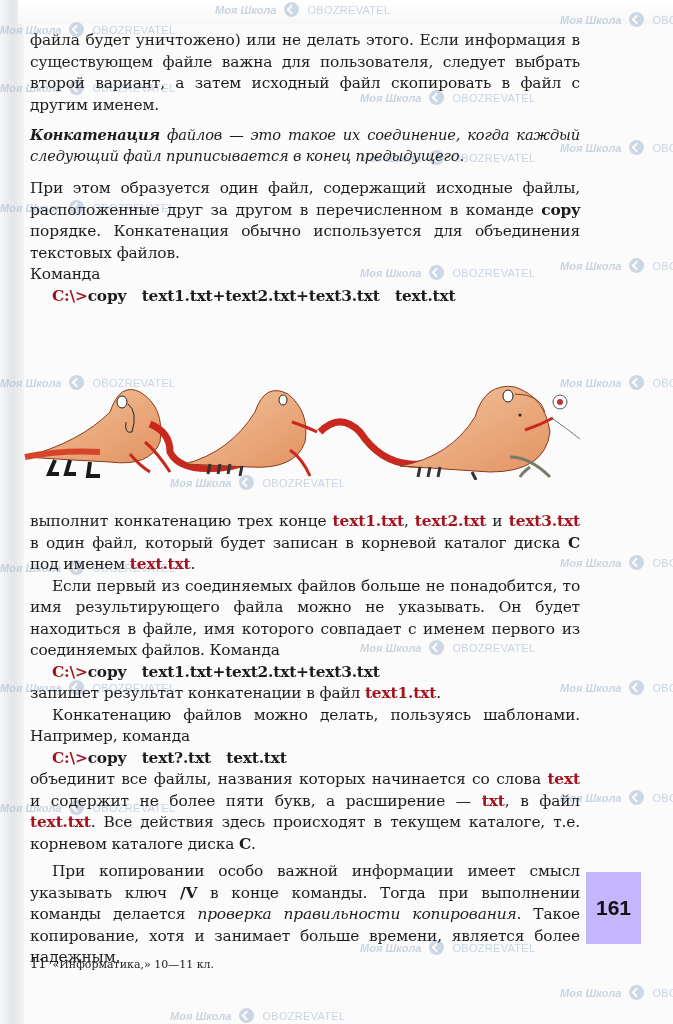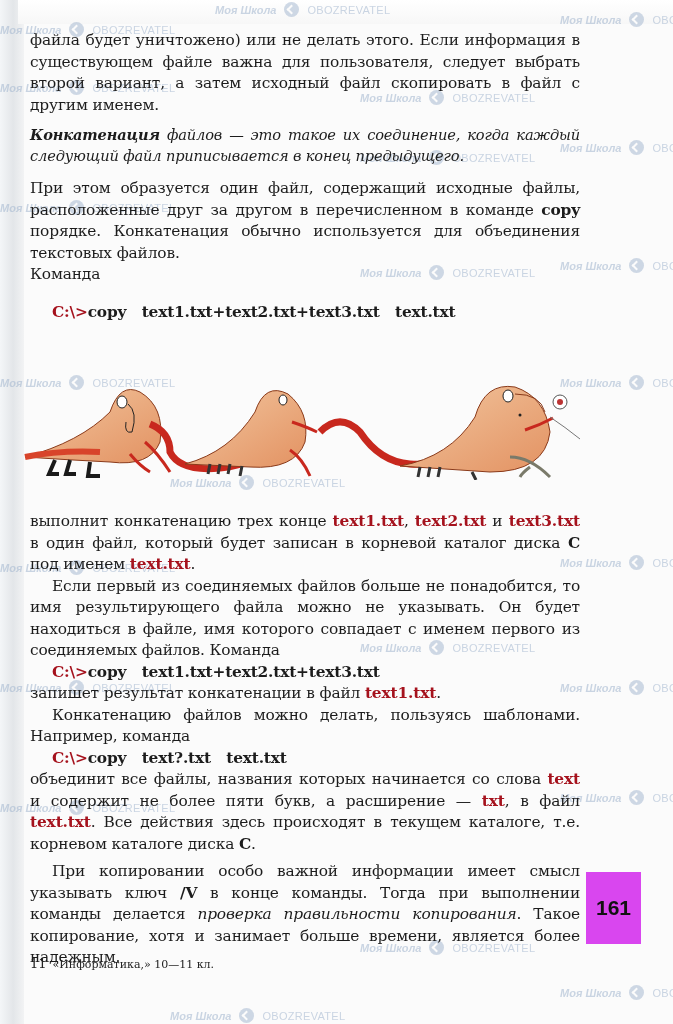--- a/index.html
+++ b/index.html
@@ -35,21 +35,21 @@
     .cmd {
       padding-left: 22px; font-weight: bold; text-align: left; white-space: pre;
       letter-spacing: -0.2px;
     }
     .cmd .prompt { color: #a5121d; }
     .illustration {
       position: absolute; left: 20px; top: 372px; width: 570px; height: 108px;
     }
     .page-num-box {
       position: absolute; left: 586px; top: 872px; width: 55px; height: 72px;
-      background: #d946ef;
+      background: #c4b5fd;
       display: flex; align-items: center; justify-content: center;
       font-family: "Liberation Sans", "DejaVu Sans", sans-serif;
       font-weight: bold; font-size: 21px; color: #111;
     }
     .footer {
       position: absolute; left: 30px; top: 956px;
       font-size: 11px; color: #222; white-space: pre;
     }
     .footer .sig { font-size: 13px; margin-right: 6px; }
     .watermark {
@@ -193,21 +193,21 @@
   </div>
 
 <div class="content">
   <p>файла будет уничтожено) или не делать этого. Если информация в существующем файле важна для пользователя, следует выбрать второй вариант, а затем исходный файл скопировать в файл с другим именем.</p>
 
 
   <p class="definition"><span class="b">Конкатенация</span><span> файлов — это такое их соединение, когда каждый следующий файл приписывается в конец предыдущего.</span></p>
 
   <p class="gap-s" style="margin-top:12px;"><span>При этом образуется один файл, содержащий исходные файлы, расположенные друг за другом в перечисленном в команде </span><span class="b">copy</span><span> порядке. Конкатенация обычно используется для объединения текстовых файлов.</span></p>
   <p>Команда</p>
-  <p class="cmd" style="margin-top:16px;"><span class="prompt">C:\&gt;</span><span>copy   text1.txt+text2.txt+text3.txt   text.txt</span></p>
+  <p class="cmd" style="margin-top:0;"><span class="prompt">C:\&gt;</span><span>copy   text1.txt+text2.txt+text3.txt   text.txt</span></p>
 </div>
 
 <svg class="illustration" viewBox="0 0 570 108">
   <title>Три мультяшных существа соединены хвостами друг с другом (иллюстрация конкатенации)</title>
   <defs>
     <linearGradient id="bodyG" x1="0" y1="0" x2="1" y2="1">
       <stop offset="0" stop-color="#f2c7a0"></stop>
       <stop offset="1" stop-color="#e39262"></stop>
     </linearGradient>
   </defs>

